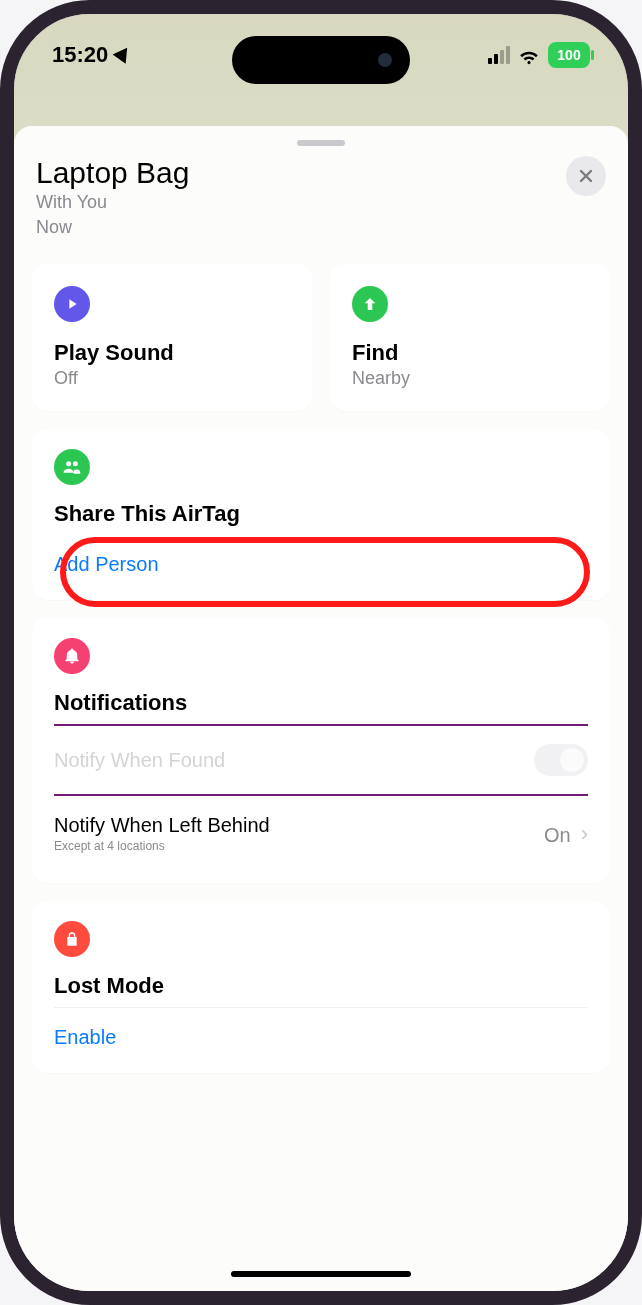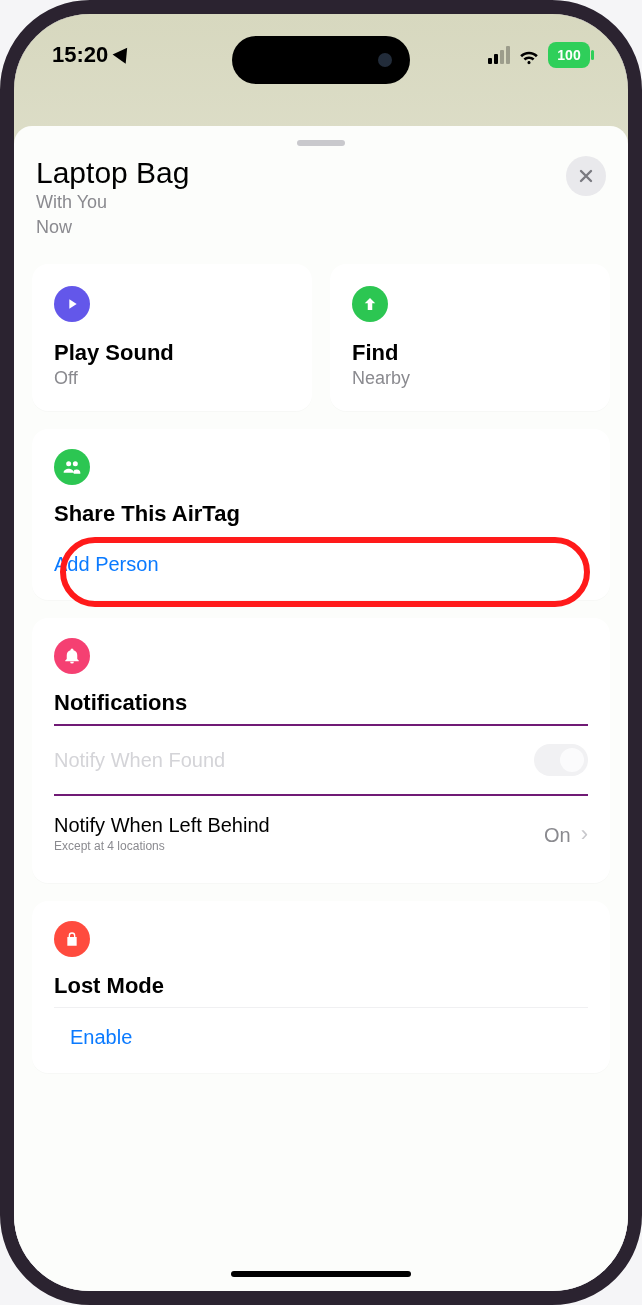--- a/index.html
+++ b/index.html
@@ -277,21 +277,21 @@
         </div>
 
         <div class="card section" style="padding-bottom:6px;">
           <div class="sec-ic ic-lock">
             <svg viewBox="0 0 24 24">
                 <path d="M17 9V7a5 5 0 00-10 0v2H5v13h14V9h-2zm-8 0V7a3 3 0 116 0v2H9z"></path>
               </svg>
           </div>
           <div class="sec-title">Lost Mode</div>
           <div class="list-row" style="border-top:1px solid #f0f0f2;">
-            <div class="link-row" style="padding:0;margin-left:16px;">Enable</div>
+            <div class="link-row" style="padding:0;">Enable</div>
           </div>
         </div>
       </div>
 
     </div>
 
     <div class="home-ind"></div>
   </div>
 </div>
 

